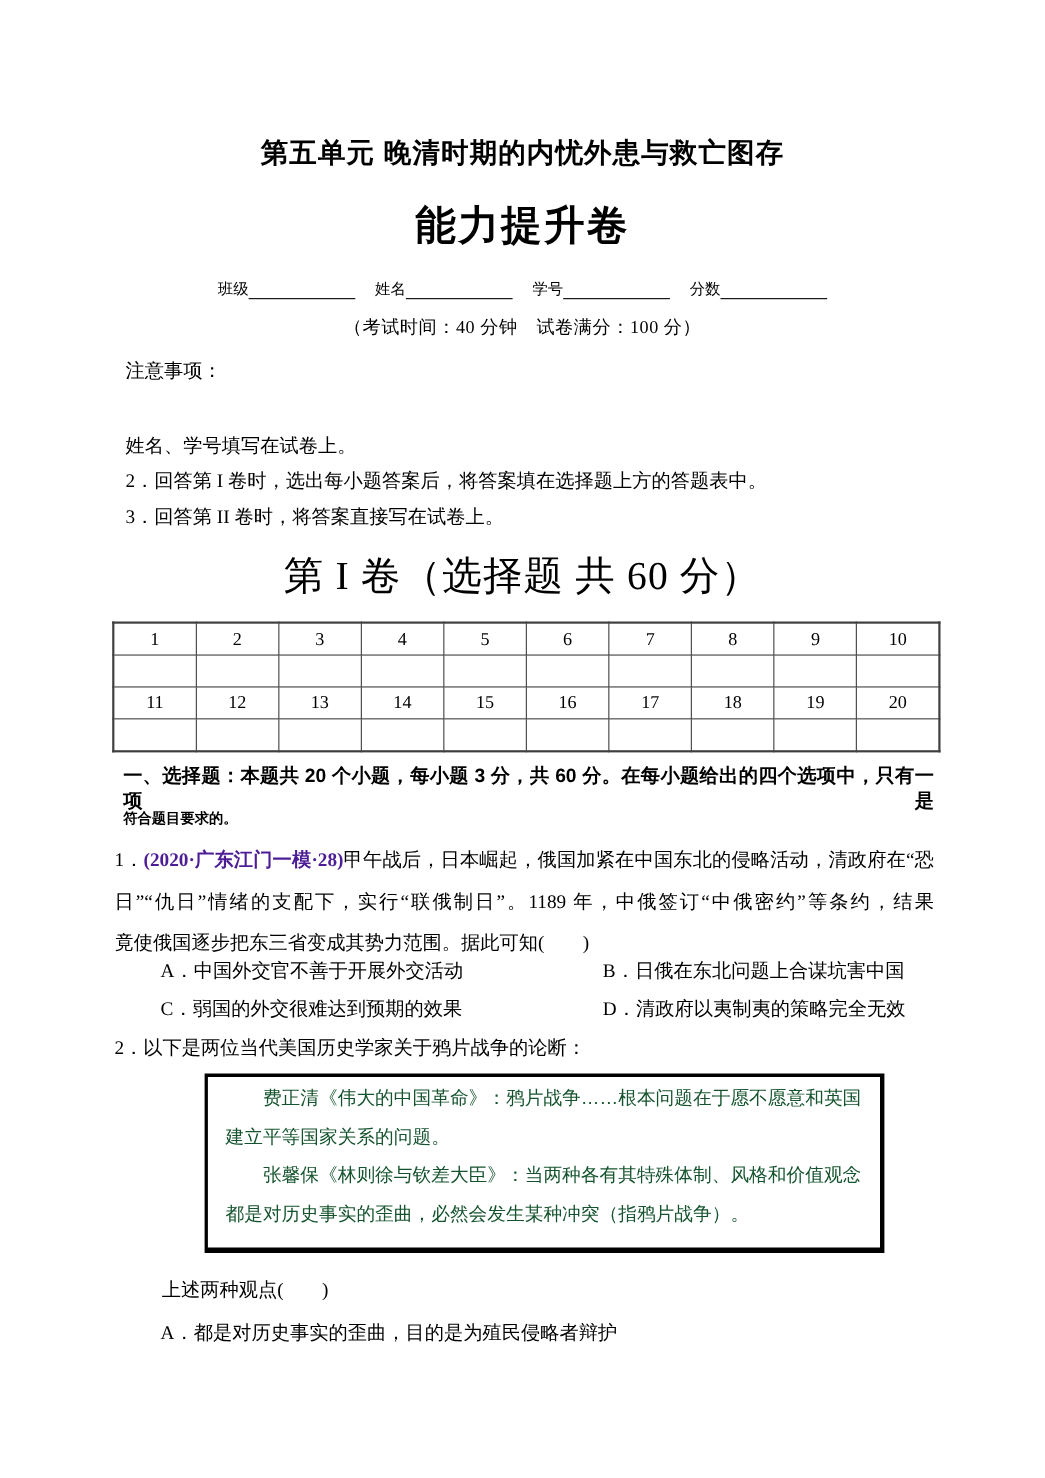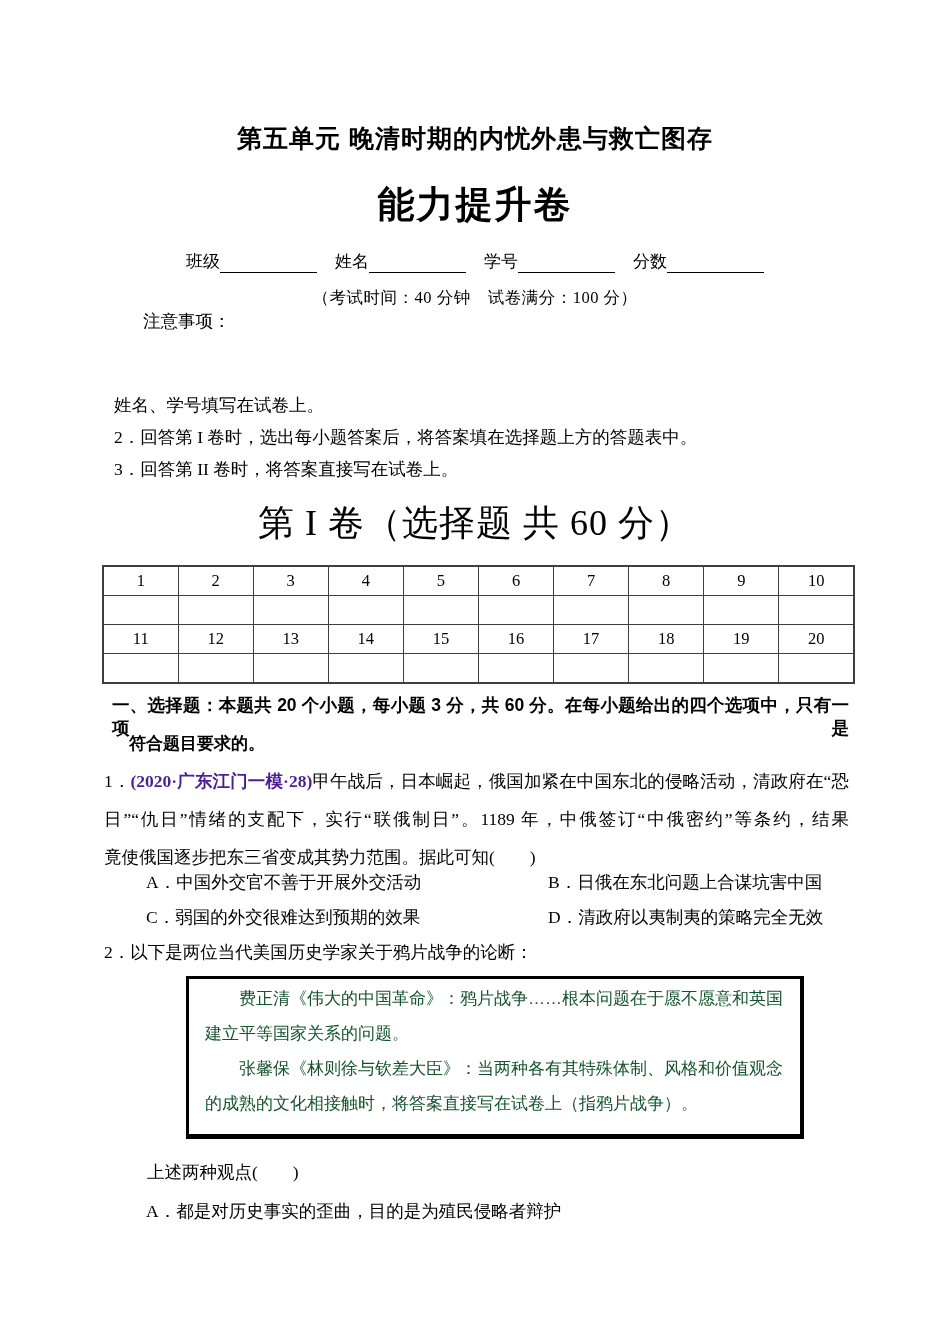--- a/index.html
+++ b/index.html
@@ -6,36 +6,36 @@
   .page{
     position:relative;width:950px;height:1344px;background:#ffffff;
     font-family:"Liberation Serif","DejaVu Serif",serif;color:#000;
     overflow:hidden;
   }
   .abs{position:absolute;}
   .center{left:0;right:0;text-align:center;}
   .hei{font-family:"Liberation Sans","DejaVu Sans",sans-serif;font-weight:700;}
   .unit-title{top:122px;font-size:25px;letter-spacing:1px;}
   .paper-title{top:180px;font-size:37px;letter-spacing:2px;}
-  .info-line{top:250px;left:0;right:0;display:flex;justify-content:center;align-items:flex-end;font-size:17px;}
+  .info-line{top:250px;left:0;right:0;display:flex;justify-content:center;align-items:flex-end;font-size:14px;}
   .info-field{display:flex;align-items:flex-end;margin:0 9px;}
   .blank{display:inline-block;width:97px;height:21px;border-bottom:1.5px solid #000;}
   .exam-meta{top:287px;font-size:16.5px;letter-spacing:.5px;}
   .bodyline{font-size:17.5px;line-height:23px;white-space:nowrap;}
   .just{white-space:normal;text-align:justify;text-align-last:justify;}
-  .notes-title{top:310px;left:114px;margin-left:29px;}
+  .notes-title{top:326px;left:114px;}
   .n1l1{top:356px;left:114px;width:736px;}
   .n1l2{top:394px;left:114px;}
   .n2{top:426px;left:114px;}
   .n3{top:458px;left:114px;}
   .sec-heading{top:499px;font-size:36px;letter-spacing:1px;}
   .anstable{position:absolute;top:565px;left:102px;width:753px;border-collapse:collapse;table-layout:fixed;border:2px solid #3f3f3f;}
   .anstable td{height:28px;border:1px solid #3f3f3f;text-align:center;font-size:16.5px;padding:0;}
   .intro1{top:694px;left:112px;width:737px;font-size:17.5px;}
-  .intro2{top:732px;left:112px;font-size:17px;margin-left:17px;}
+  .intro2{top:732px;left:112px;font-size:13px;}
   .q1l1{top:770px;left:104px;width:745px;}
   .q1l2{top:808px;left:104px;width:745px;}
   .q1l3{top:846px;left:104px;}
   .red{font-weight:700;}
   .optAB{top:871px;}
   .optCD{top:906px;}
   .opt-left{left:146px;}
   .opt-right{left:548px;}
   .q2stem{top:941px;left:104px;}
   .quote-box{
@@ -154,19 +154,19 @@
   <div class="abs bodyline optAB opt-right">B．日俄在东北问题上合谋坑害中国</div>
   <div class="abs bodyline optCD opt-left">C．弱国的外交很难达到预期的效果</div>
   <div class="abs bodyline optCD opt-right">D．清政府以夷制夷的策略完全无效</div>
 
   <div class="abs bodyline q2stem">2．以下是两位当代美国历史学家关于鸦片战争的论断：</div>
 
   <div class="quote-box">
     <div class="qline qjust qind ql1">费正清《伟大的中国革命》：鸦片战争……根本问题在于愿不愿意和英国</div>
     <div class="qline ql2">建立平等国家关系的问题。</div>
     <div class="qline qjust qind ql3">张馨保《林则徐与钦差大臣》：当两种各有其特殊体制、风格和价值观念</div>
-    <div class="qline ql4">的成熟的文化相接触时，将答案直接写在试卷上（指鸦片战争）。</div>
+    <div class="qline ql4">都是对历史事实的歪曲，必然会发生某种冲突（指鸦片战争）。</div>
   </div>
 
   <div class="abs bodyline followup">上述两种观点(　　)</div>
   <div class="abs bodyline q2optA">A．都是对历史事实的歪曲，目的是为殖民侵略者辩护</div>
 
 </div>
 
 </body></html>

